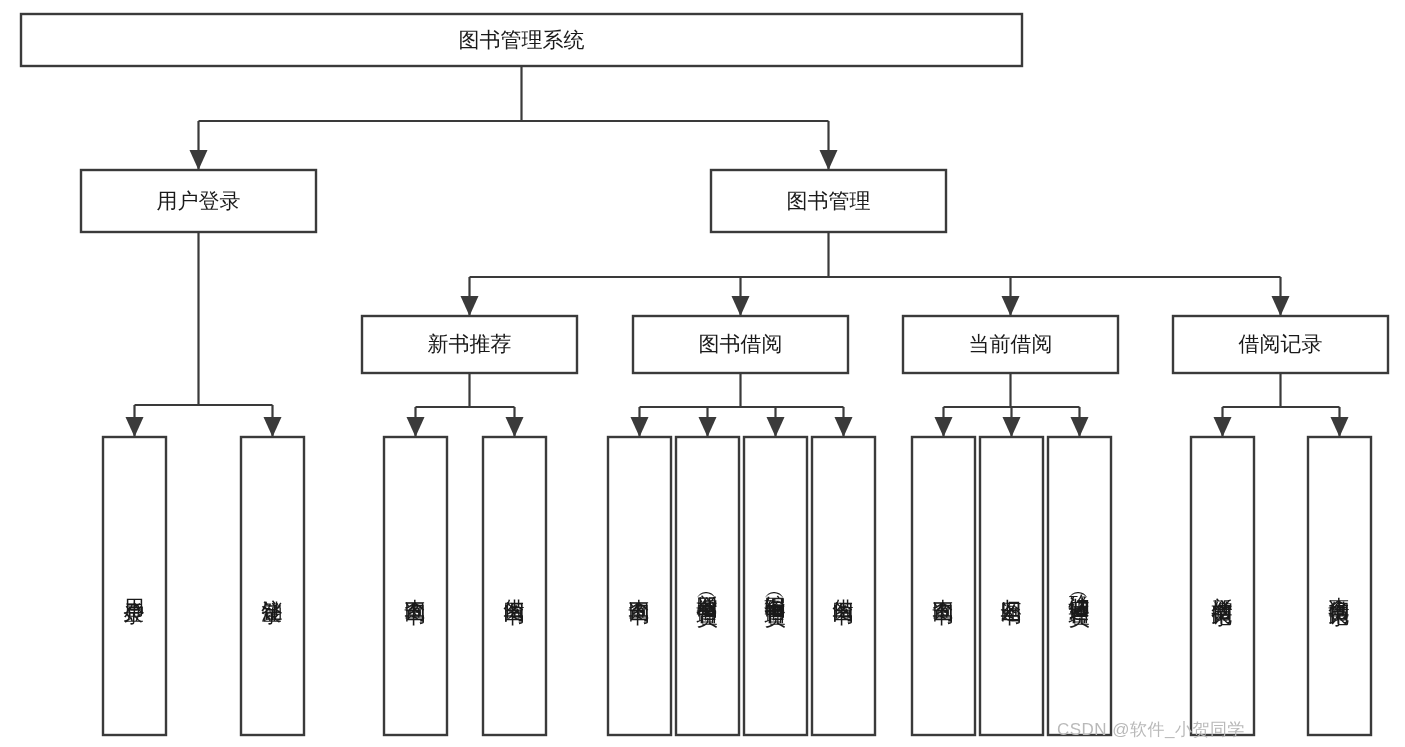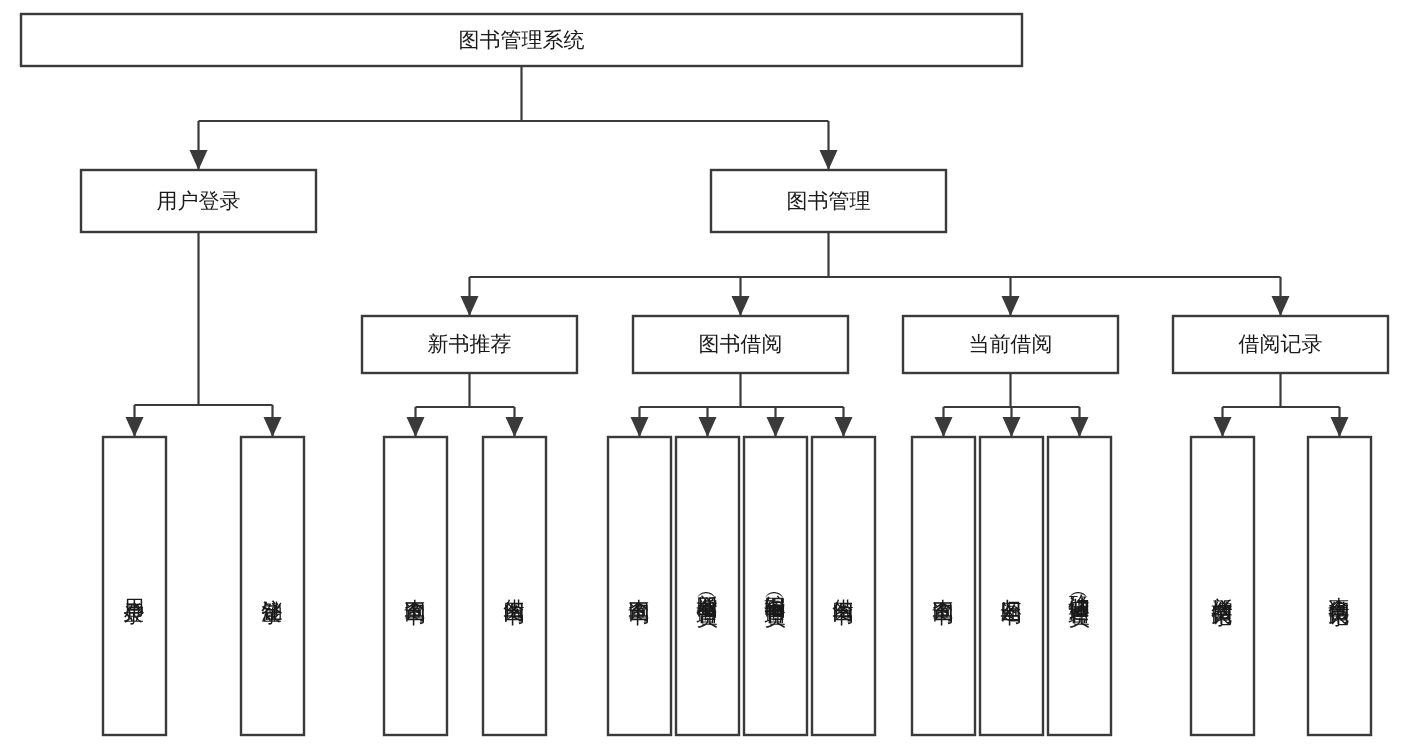--- a/index.html
+++ b/index.html
@@ -216,14 +216,15 @@
       <div class="node-label-v-wrap" style="left: 676px; top: 437px; width: 63px; height: 298px;">新增图书（管理员）</div>
       <div class="node-label-v-wrap" style="left: 744px; top: 437px; width: 63px; height: 298px;">编辑图书（管理员）</div>
       <div class="node-label-v-wrap" style="left: 812px; top: 437px; width: 63px; height: 298px;">借阅图书</div>
       <div class="node-label-v-wrap" style="left: 912px; top: 437px; width: 63px; height: 298px;">查询图书</div>
       <div class="node-label-v-wrap" style="left: 980px; top: 437px; width: 63px; height: 298px;">归还图书</div>
       <div class="node-label-v-wrap" style="left: 1048px; top: 437px; width: 63px; height: 298px;">确认归还（管理员）</div>
       <div class="node-label-v-wrap" style="left: 1191px; top: 437px; width: 63px; height: 298px;">新增借阅记录</div>
       <div class="node-label-v-wrap" style="left: 1308px; top: 437px; width: 63px; height: 298px;">查询借阅记录</div>
     </div>
 
+  <div class="watermark">CSDN @软件_小贺同学</div>
 
 </div>
 
 </body></html>

